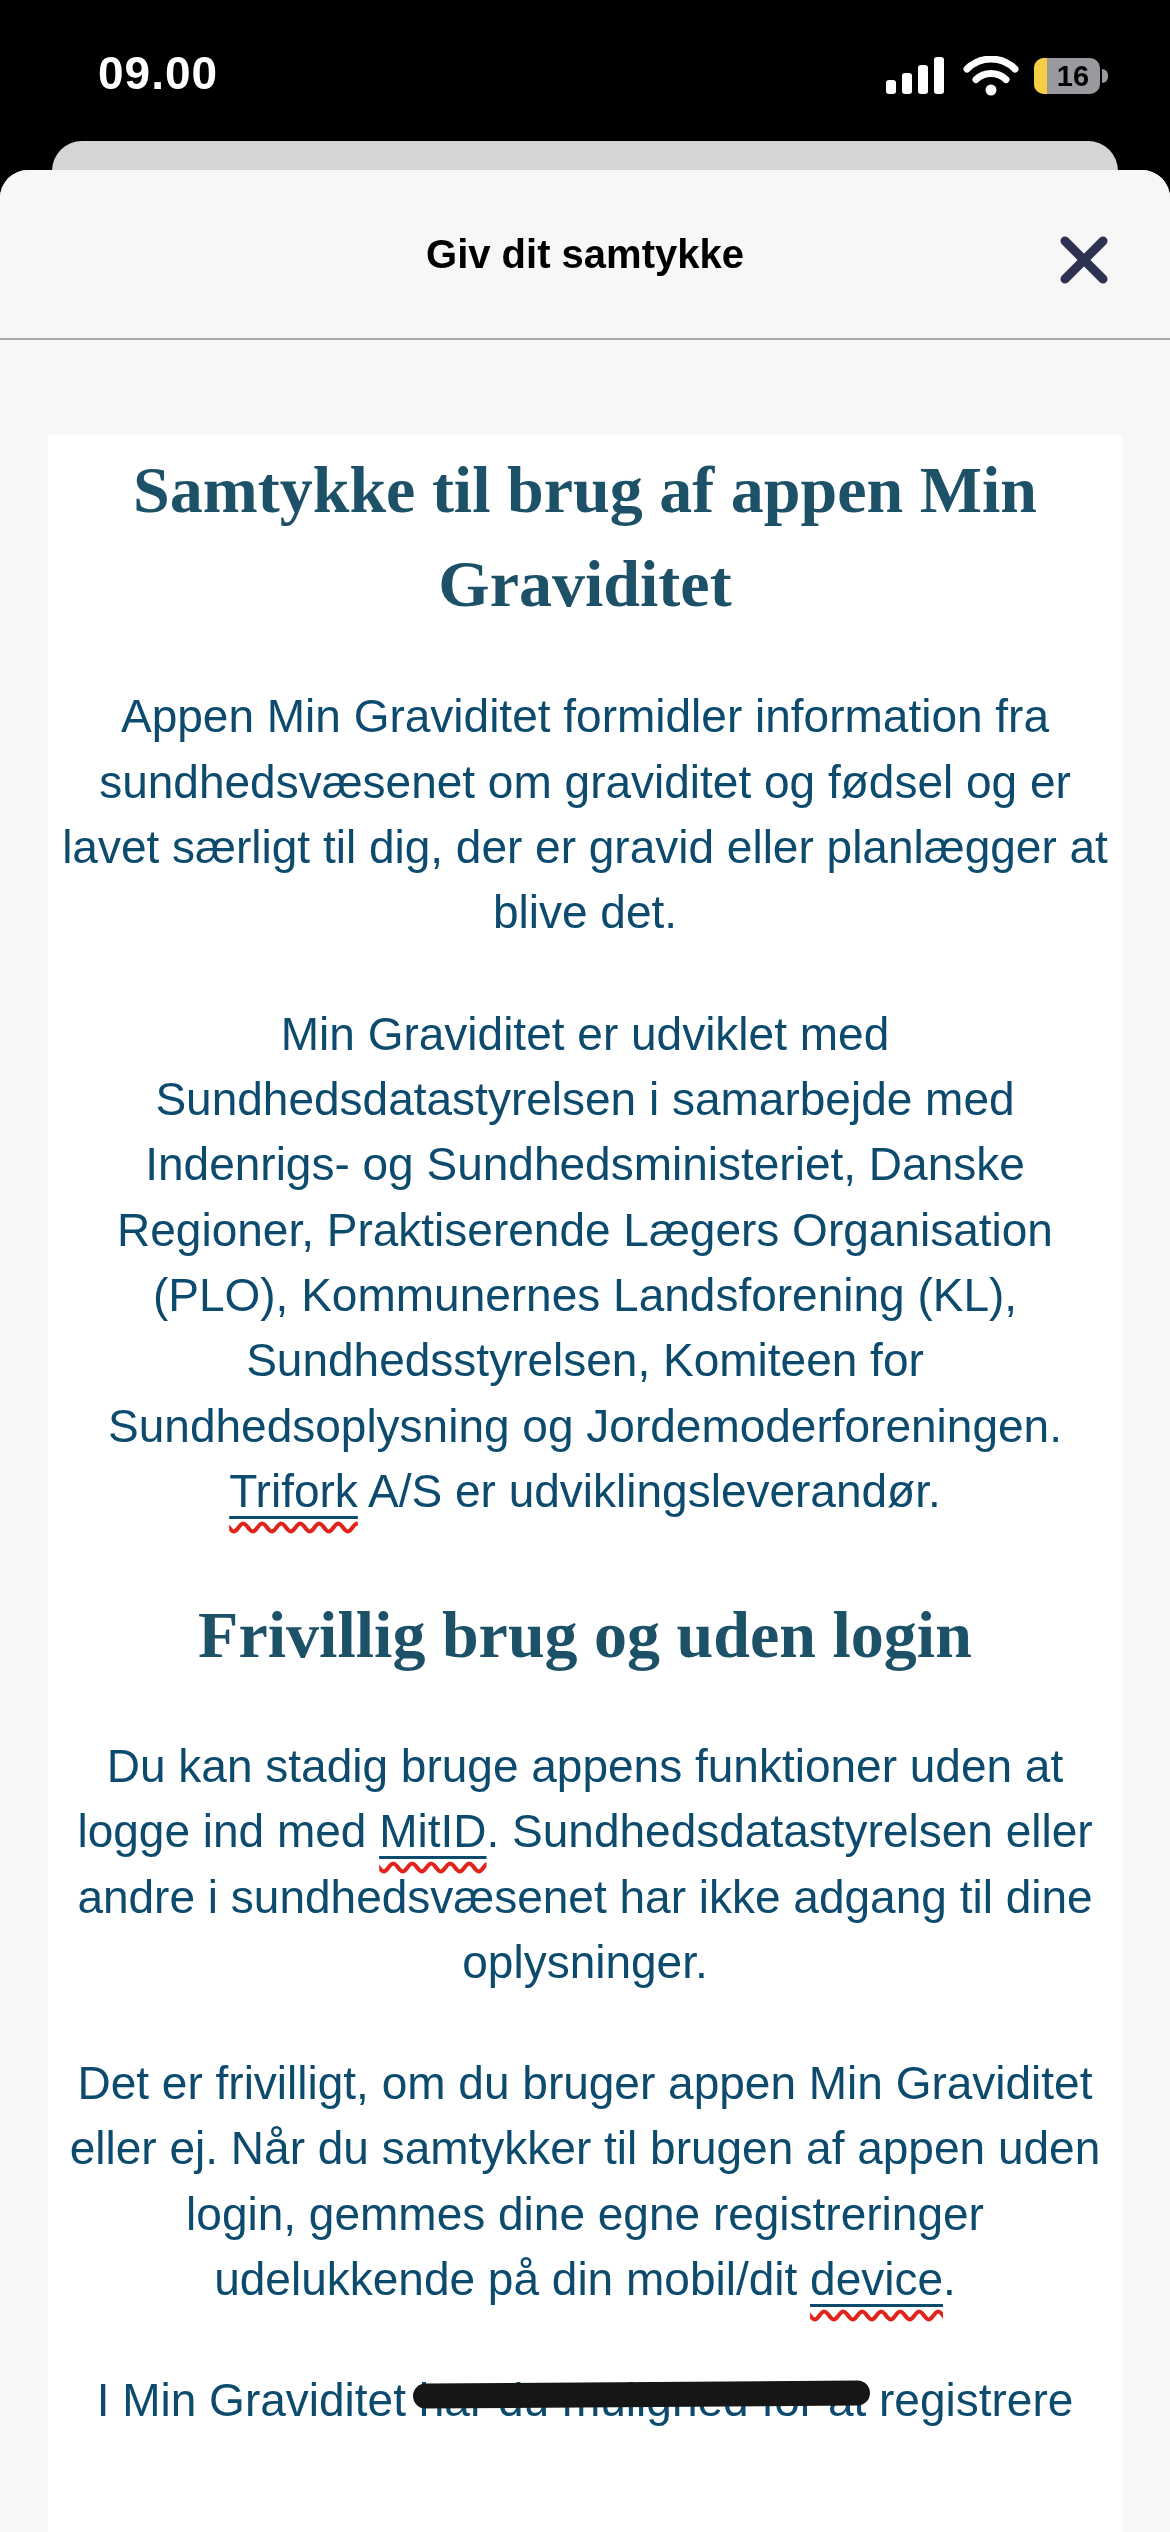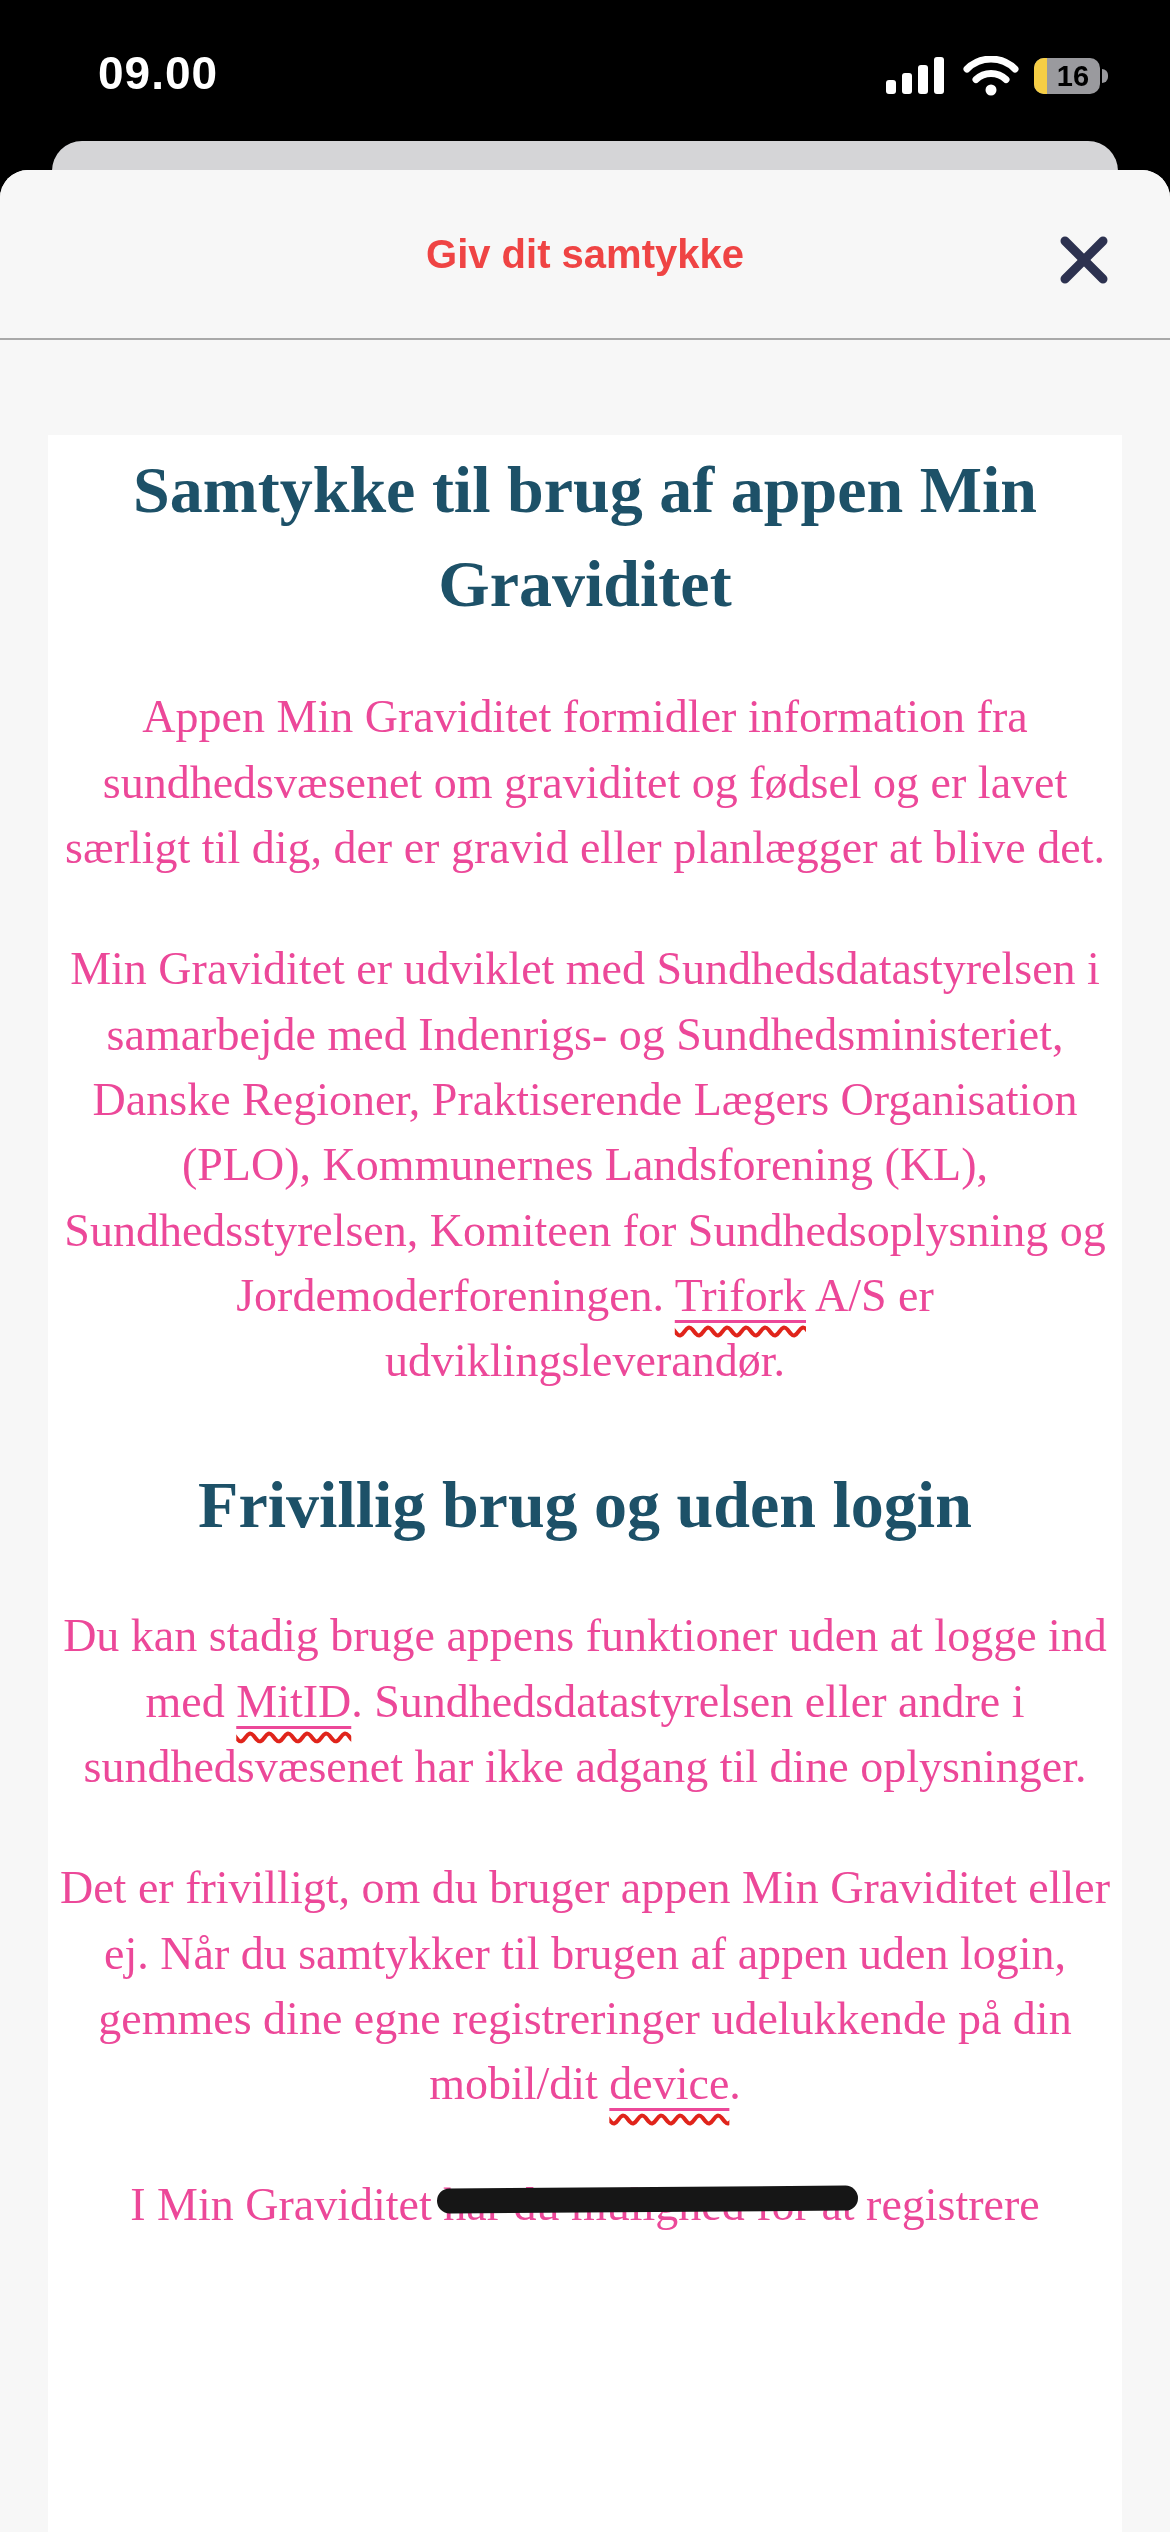--- a/index.html
+++ b/index.html
@@ -15,32 +15,32 @@
   .battery-fill{position:absolute;left:0;top:0;bottom:0;width:13px;background:#f6ce45;border-radius:10px 0 0 10px;}
   .battery-num{position:absolute;left:12px;right:0;top:0;bottom:0;display:flex;align-items:center;justify-content:center;font-size:29px;font-weight:700;color:#000;}
   .battery-cap{position:absolute;right:-8px;top:11px;width:6px;height:14px;background:#9a9a9e;border-radius:0 6px 6px 0;}
 
   
   .under-card{position:absolute;top:141px;left:52px;right:52px;height:70px;background:#d5d5d7;border-radius:30px 30px 0 0;}
 
   
   .sheet{position:absolute;top:170px;left:0;right:0;bottom:0;background:#f7f7f7;border-radius:28px 28px 0 0;overflow:hidden;}
   .sheet-header{position:relative;height:168px;background:#f7f7f7;}
-  .sheet-title{position:absolute;inset:0;display:flex;align-items:center;justify-content:center;font-size:40px;font-weight:700;color:#ef4444;}
+  .sheet-title{position:absolute;inset:0;display:flex;align-items:center;justify-content:center;font-size:40px;font-weight:700;color:#000000;}
   .close-btn{position:absolute;right:58px;top:62px;width:56px;height:56px;background:none;border:none;padding:0;cursor:pointer;}
   .divider{height:2px;background:#a9a9a9;}
   .sheet-body{position:absolute;top:170px;left:0;right:0;bottom:0;background:#f7f7f7;padding:95px 48px 0;box-sizing:border-box;overflow:hidden;}
 
   
   .content{background:#fff;min-height:100%;padding:2px 8px 0;box-sizing:border-box;text-align:center;}
   .content h1,.content h2{font-family:"Liberation Serif","DejaVu Serif",serif;color:#1d5168;font-weight:700;font-size:66px;line-height:1.42;}
   .h-first{margin:6px 0 54px;}
   .h-mid{margin:64px 0 52px;}
   .h-last{margin:84px 0 30px;}
-  .content p{font-family:Liberation Serif, serif;font-size:46px;line-height:1.42;color:#ec4899;margin:0 0 56px;}
+  .content p{font-family:Liberation Sans, sans-serif;font-size:46px;line-height:1.42;color:#0c4a6e;margin:0 0 56px;}
   .content p:last-child{margin-bottom:0;}
 
   
   .uline{text-decoration:underline;text-decoration-thickness:3px;text-underline-offset:9px;}
   .spell{text-decoration-line:underline;text-decoration-style:wavy;text-decoration-color:#e0241b;text-decoration-thickness:4px;text-underline-offset:15px;}
 
   
   .redact{position:relative;}
   .redact::after{content:"";position:absolute;left:-6px;right:-16px;top:8px;height:25px;background:#161616;border-radius:14px;transform:rotate(-0.4deg);}
 </style>

